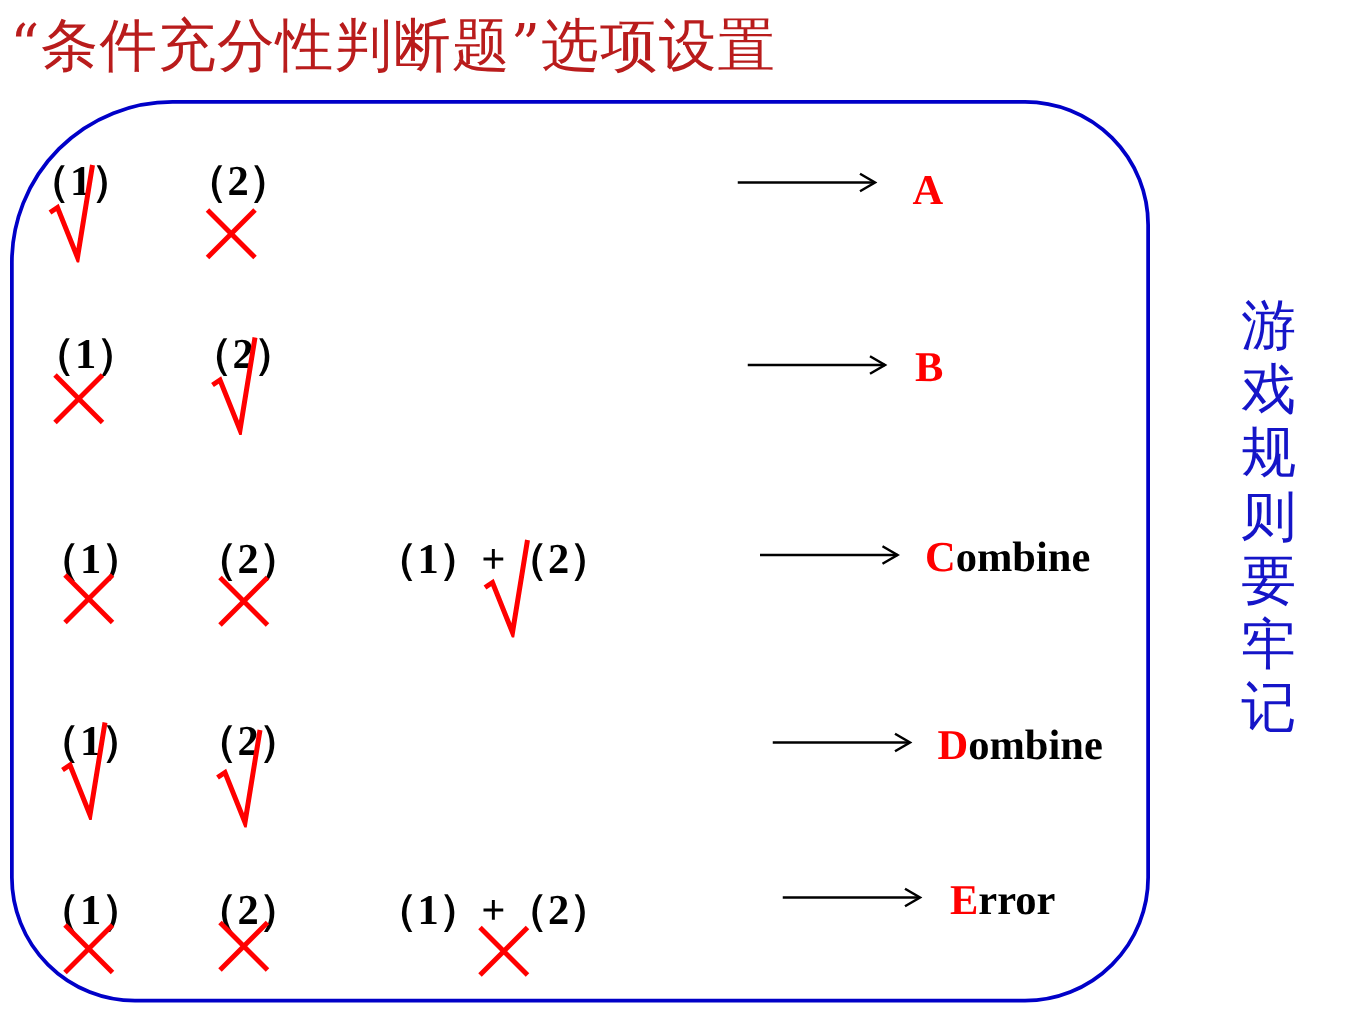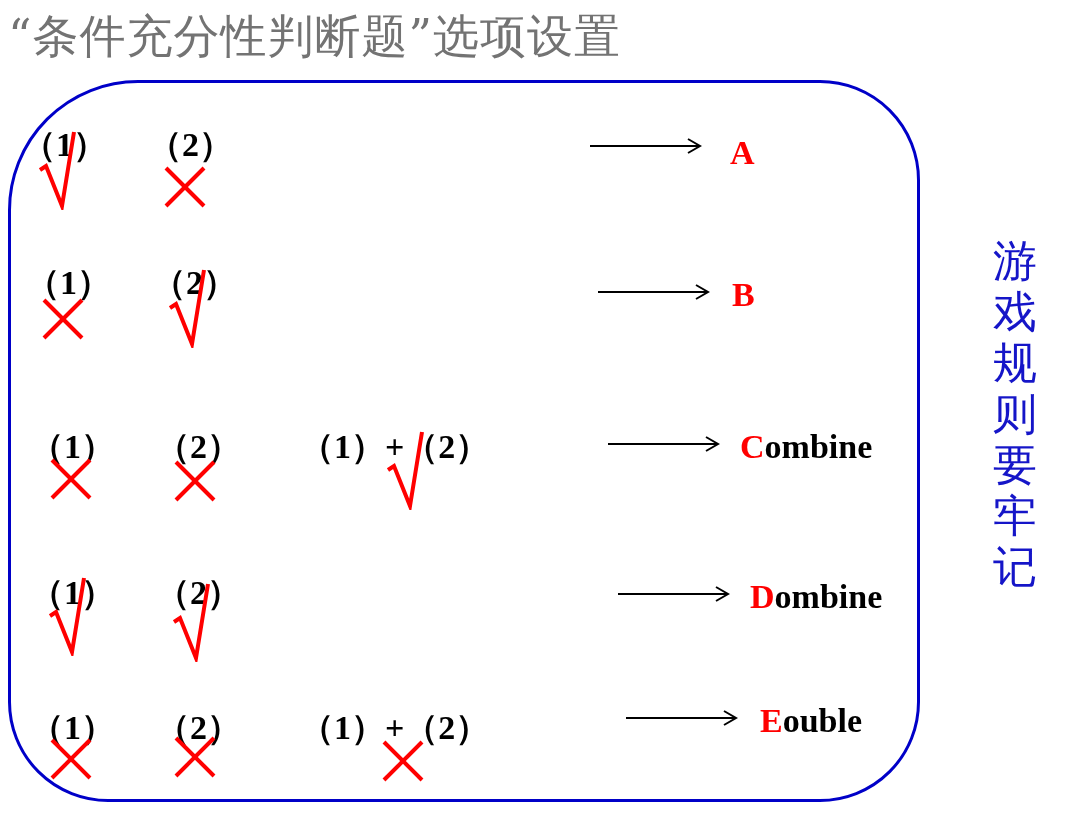--- a/index.html
+++ b/index.html
@@ -1,18 +1,18 @@
 <!DOCTYPE html>
 <html><head>
 <meta charset="utf-8">
 <style>
   html, body { margin:0; padding:0; background:#ffffff; }
   body { width:1080px; height:821px; position:relative; overflow:hidden;
          font-family: "Liberation Serif", "DejaVu Serif", serif; }
-  .title { position:absolute; left:8px; top:6px; font-size:46px; color:#737373;
+  .title { position:absolute; left:8px; top:6px; font-size:46px; color:#b91c1c;
            font-family: "DejaVu Serif", "Liberation Serif", serif; letter-spacing:1px; white-space:nowrap; }
   .frame { position:absolute; left:8px; top:80px; width:912px; height:722px;
            border:3px solid #0000c8; border-radius:130px 100px 100px 100px; box-sizing:border-box; }
   .vtext { position:absolute; left:985px; top:235px; width:60px; font-size:44px; line-height:51px;
            color:#1515c8; font-family: "DejaVu Serif", "Liberation Serif", serif; text-align:center; }
   .vtext span { display:block; }
   .item { position:absolute; font-size:34px; font-weight:bold; color:#000; white-space:nowrap; }
   .mark { position:absolute; }
   .arrow { position:absolute; height:20px; }
   .label { position:absolute; font-size:34px; font-weight:bold; color:#000; white-space:nowrap; }
@@ -120,14 +120,14 @@
     </svg>
   <span class="item" style="left:300px;top:705px;">（1）+（2）</span>
   <svg class="mark" style="left:382px;top:740px;" width="42" height="42">
       <line x1="2" y1="2" x2="40" y2="40" stroke="#ff0000" stroke-width="4"></line>
       <line x1="40" y1="2" x2="2" y2="40" stroke="#ff0000" stroke-width="4"></line>
     </svg>
   <svg class="arrow" style="left:626px;top:708px;" width="112" height="20">
       <line x1="0" y1="10" x2="110" y2="10" stroke="#000" stroke-width="2"></line>
       <polyline points="98,3 110,10 98,17" fill="none" stroke="#000" stroke-width="2"></polyline>
     </svg>
-  <span class="label" style="left:760px;top:702px;"><span class="first">E</span><span>ouble</span></span>
+  <span class="label" style="left:760px;top:702px;"><span class="first">E</span><span>rror</span></span>
 </div>
 
 </body></html>

